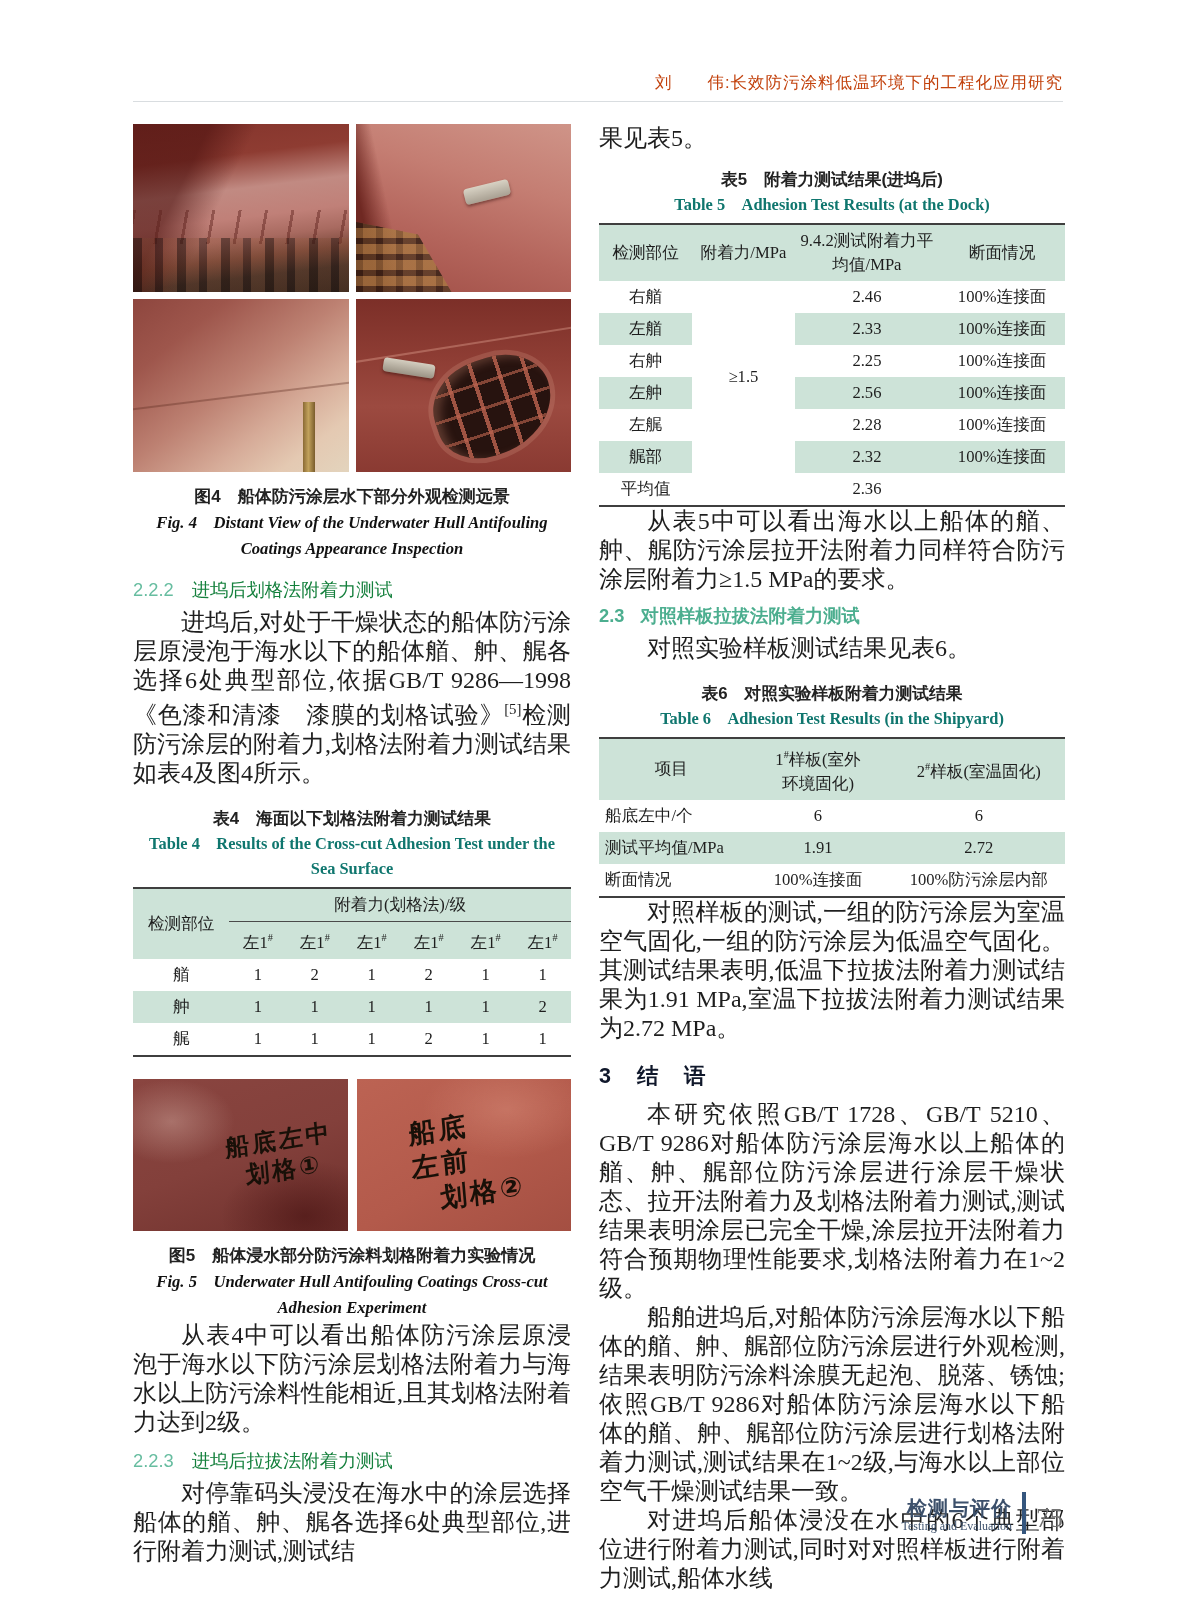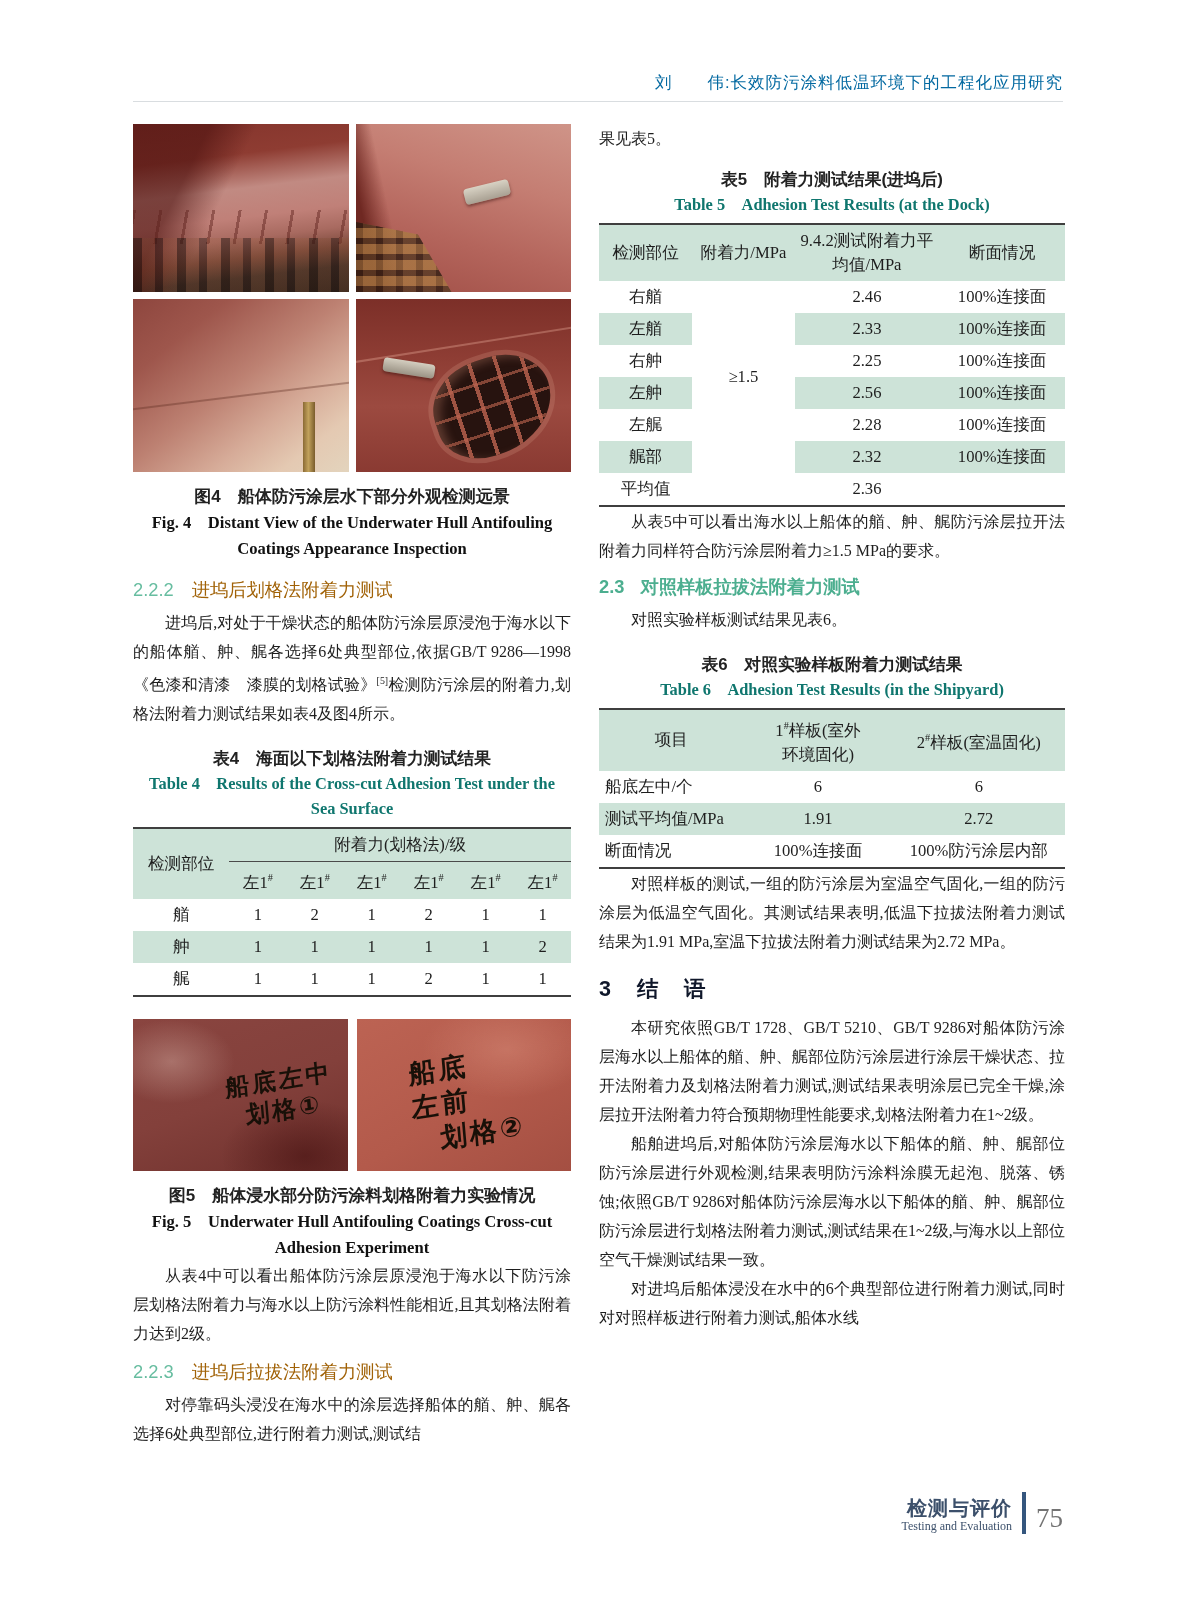--- a/index.html
+++ b/index.html
@@ -3,45 +3,45 @@
 <meta charset="utf-8">
 <style>
   html,body { margin:0; padding:0; background:#ffffff; }
   .page {
     position:relative; width:1187px; height:1600px; background:#ffffff;
     font-family:"Liberation Serif", serif; color:#1e1e1e; overflow:hidden;
   }
   
   .running-header {
     position:absolute; top:72px; left:118px; right:124px; text-align:right;
-    font-family:"Liberation Sans", sans-serif; font-size:16.5px; color:#0369a1;
+    font-family:"Liberation Sans", sans-serif; font-size:16.5px; color:#c2410c;
     letter-spacing:1px;
   }
   .rh-rule { position:absolute; top:101px; left:133px; right:124px; border-top:1.6px solid #d9dde0; }
 
   .content { position:absolute; top:124px; left:133px; width:932px; display:flex; gap:28px; }
   .col-left { width:438px; }
   .col-right { width:466px; }
 
-  p.body-p { margin:0; font-size:16px; line-height:29px; text-align:justify; }
+  p.body-p { margin:0; font-size:24px; line-height:29px; text-align:justify; }
   p.indent { text-indent:2em; }
   sup.ref { font-size:0.62em; vertical-align:super; }
 
   
   .h3 { margin:10px 0 4px 0; font-family:"Liberation Sans", sans-serif; font-size:18.3px; line-height:28px; }
   .h3 .num { color:#67bda0; margin-right:18px; }
-  .h3 .ttl { color:#a16207; }
+  .h3 .ttl { color:#15803d; }
   .h2 { margin:8px 0 4px 0; font-family:"Liberation Sans", sans-serif; font-size:18.3px; font-weight:bold; line-height:28px; color:#4cae8f; }
   .h2 .num { margin-right:16px; }
   .h1 { margin:18px 0 10px 0; font-family:"Liberation Sans", sans-serif; font-size:21.5px; font-weight:bold; color:#0f172a; letter-spacing:2px; }
   .h1 .num { margin-right:26px; letter-spacing:0; }
 
   
   .cap-cn { margin-top:12px; text-align:center; font-family:"Liberation Sans", sans-serif; font-weight:bold; font-size:17px; line-height:26px; color:#222; }
-  .cap-en { text-align:center; font-weight:bold; font-size:16.6px; line-height:26px; color:#111; }
+  .cap-en { text-align:center; font-weight:bold; font-size:16.6px; line-height:26px; color:#111;font-style:italic; }
   .tbl-cn { margin-top:14px; text-align:center; font-family:"Liberation Sans", sans-serif; font-weight:bold; font-size:16.8px; line-height:25px; color:#222; }
   .tbl-en { text-align:center; font-weight:bold; font-size:16.4px; line-height:25px; color:#0f766e; }
 
   
   table.dt { width:100%; border-collapse:collapse; margin-top:6px;
     border-top:2.2px solid #3f3f3f; border-bottom:2.2px solid #3f3f3f;
     font-size:16.6px; }
   table.dt th, table.dt td { font-weight:normal; text-align:center; padding:4px 2px; line-height:24px; }
   table.dt thead th { background:#cde3d8; }
   .g { background:#cde3d8; }

